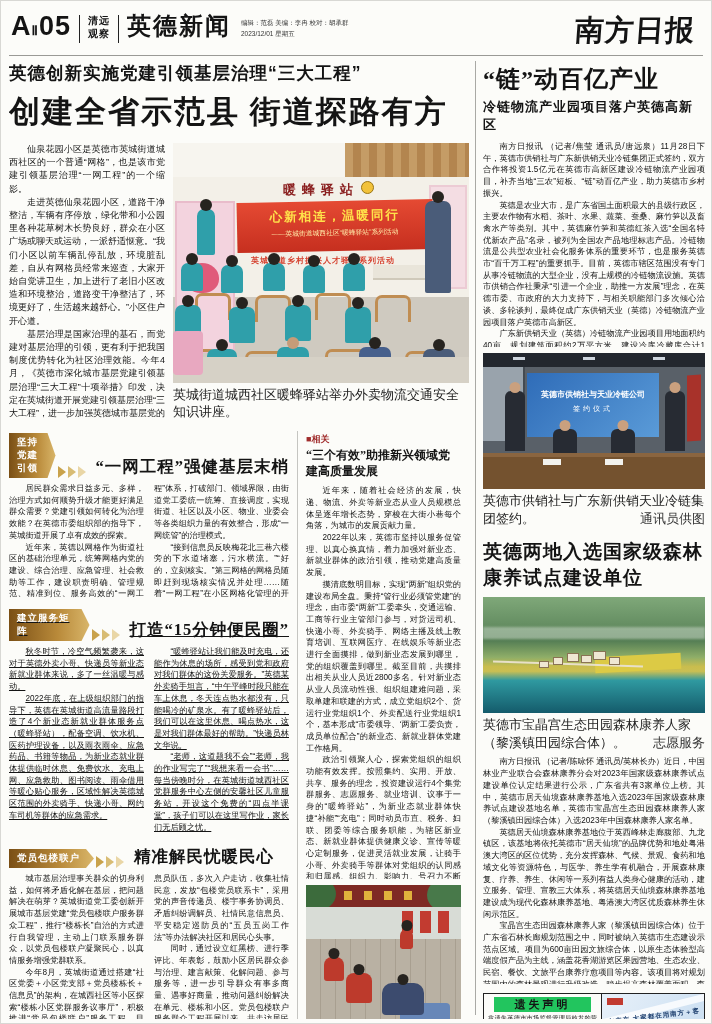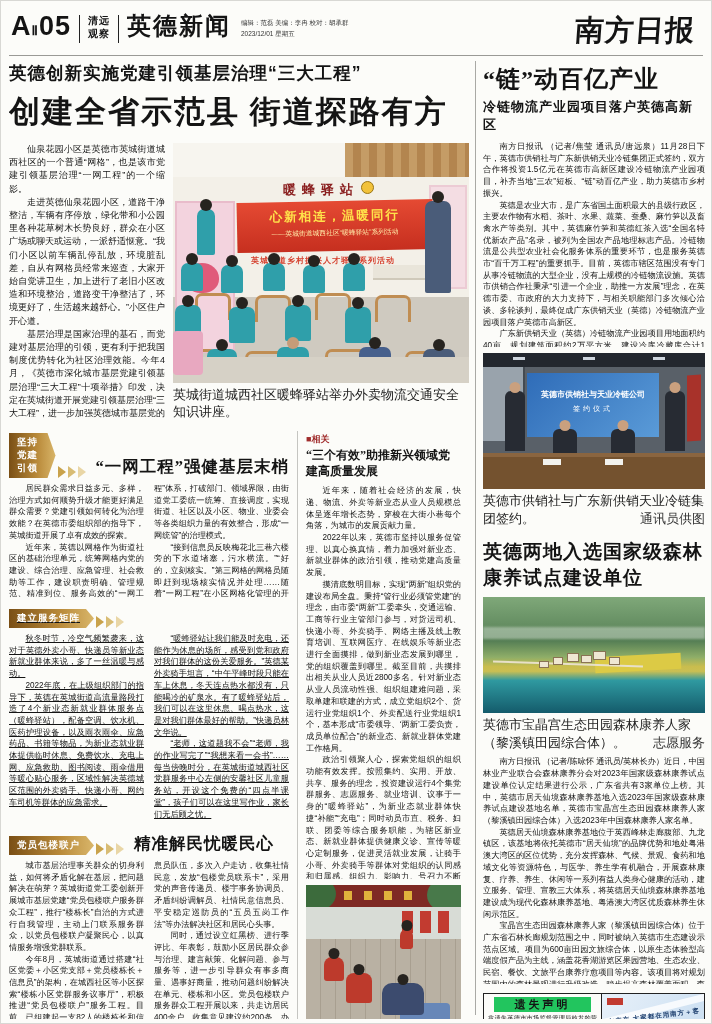--- a/index.html
+++ b/index.html
@@ -229,20 +229,21 @@
 
           </div>
         </section>
 
         <section style="margin-top:8px;text-decoration:underline;">
           <div class="sec-head">
             <div class="sec-label">建立服务矩阵</div>
             <span class="tri"></span>
               <span class="tri t2"></span>
               <span class="tri t3"></span>
+            <h3 class="sec-title">打造“15分钟便民圈”</h3>
           </div>
           <div class="sec-body h2b">
             <p>秋冬时节，冷空气频繁袭来，这对于英德外卖小哥、快递员等新业态新就业群体来说，多了一丝温暖与感动。</p>
             <p>2022年底，在上级组织部门的指导下，英德在英城街道高流量路段打造了4个新业态新就业群体服务点（暖蜂驿站），配备空调、饮水机、医药护理设备，以及雨衣雨伞、应急药品、书籍等物品，为新业态就业群体提供临时休息、免费饮水、充电上网、应急救助、图书阅读、雨伞借用等暖心贴心服务，区域性解决英德城区范围的外卖骑手、快递小哥、网约车司机等群体的应急需求。</p>
             <p>“暖蜂驿站让我们能及时充电，还能作为休息的场所，感受到党和政府对我们群体的这份关爱服务。”英德某外卖骑手坦言，“中午平峰时段只能在车上休息，冬天连点热水都没有，只能喝冷的矿泉水。有了暖蜂驿站后，我们可以在这里休息、喝点热水，这是对我们群体最好的帮助。”快递员林文华说。</p>
             <p>“老师，这道题我不会”“老师，我的作业写完了”“我想来看一会书”……每当傍晚时分，在英城街道城西社区党群服务中心左侧的安馨社区儿童服务站，开设这个免费的“四点半课堂”，孩子们可以在这里写作业，家长们无后顾之忧。</p>
 
           </div>
         </section>
 

